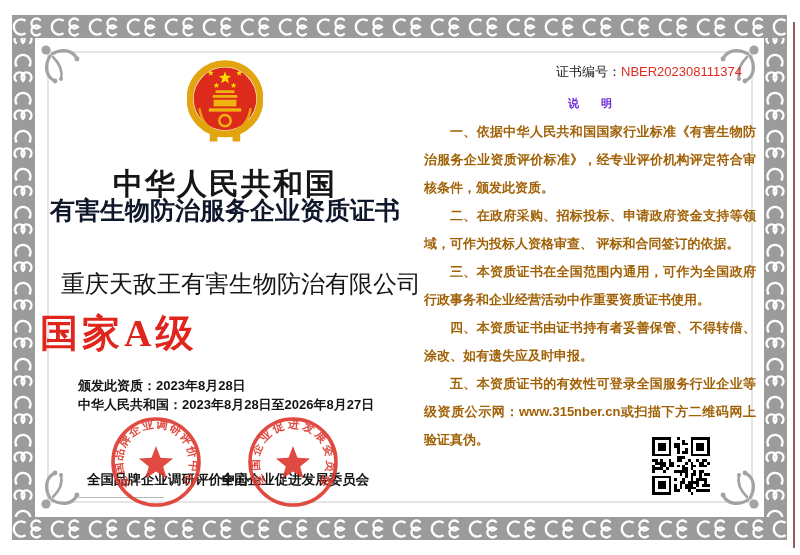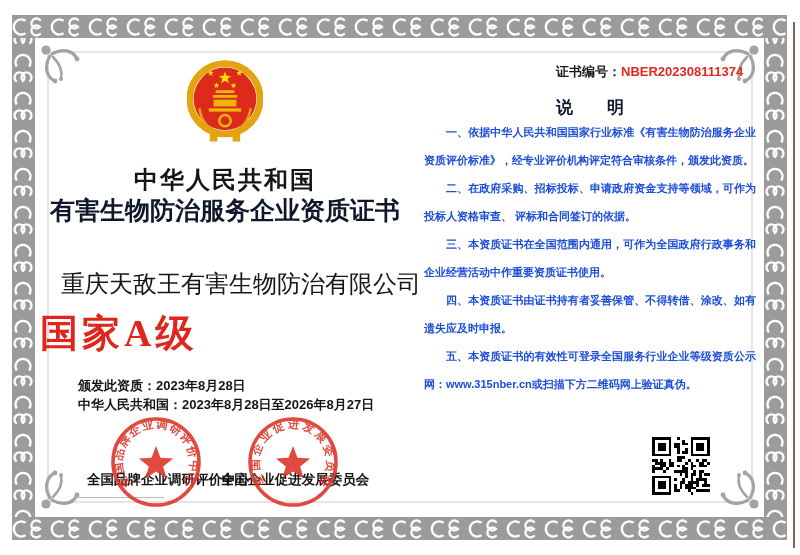--- a/index.html
+++ b/index.html
@@ -1,44 +1,44 @@
 <!DOCTYPE html>
 <html><head>
 <meta charset="utf-8">
 <style>
   html,body{margin:0;padding:0;background:#ffffff;}
   .page{position:relative;width:800px;height:555px;background:#ffffff;overflow:hidden;
         font-family:"Liberation Sans","DejaVu Sans",sans-serif;color:#111;}
   .abs{position:absolute;}
   .title-line1{position:absolute;left:40px;top:164px;width:370px;text-align:center;
-               font-size:24px;font-weight:800;letter-spacing:2px;color:#151515;}
+               font-size:30px;font-weight:800;letter-spacing:2px;color:#151515;}
   .title-line2{position:absolute;left:28px;top:194px;width:394px;text-align:center;
                font-size:25px;font-weight:800;color:#0f172a;}
   .certify{position:absolute;left:40px;top:240px;width:370px;text-align:center;
            font-size:13px;font-weight:700;letter-spacing:5px;color:#222;}
   .company{position:absolute;left:56px;top:268px;width:370px;text-align:center;
            font-size:24px;font-weight:400;color:#161616;}
   .grade{position:absolute;left:40px;top:308px;width:370px;
          font-size:38px;font-weight:900;letter-spacing:4px;color:#e0251c;
          font-family:"Liberation Serif","DejaVu Serif",serif;}
   .dates{position:absolute;left:78px;top:376px;font-size:13px;font-weight:700;color:#141414;line-height:19px;}
   .seal-caption{position:absolute;top:471px;font-size:13.5px;font-weight:700;color:#141414;text-align:center;}
   .cap1{left:72px;width:192px;}
   .cap2{left:200px;width:190px;}
   .sig-line{position:absolute;left:78px;top:497px;width:86px;height:1px;background:#b9b9b9;}
   .seal{position:absolute;width:96px;height:96px;opacity:.9;}
   .seal1{left:108px;top:414px;}
   .seal2{left:245px;top:414px;}
   
-  .certno{position:absolute;left:556px;top:63px;font-size:13px;font-weight:700;color:#1a1a1a;}
+  .certno{position:absolute;left:556px;top:63px;font-size:13px;font-weight:400;color:#1a1a1a;}
   .certno .num{color:#e02a20;}
   .instr-heading{position:absolute;left:424px;top:96px;width:332px;text-align:center;
-                 font-size:17px;font-weight:800;color:#0f172a;}
+                 font-size:11px;font-weight:800;color:#6d28d9;}
   .instr{position:absolute;left:424px;top:118px;width:332px;
-         font-size:11px;font-weight:700;color:#1d4ed8;line-height:28px;
+         font-size:13px;font-weight:700;color:#a16207;line-height:28px;
          text-align:justify;}
   .instr p{margin:0;text-indent:2em;}
   .qr{position:absolute;left:652px;top:437px;width:58px;height:58px;}
   .emblem{position:absolute;left:187px;top:57px;width:76px;height:95px;}
   svg{display:block;}
 </style>
 </head>
 <body>
 
 <div class="page">

